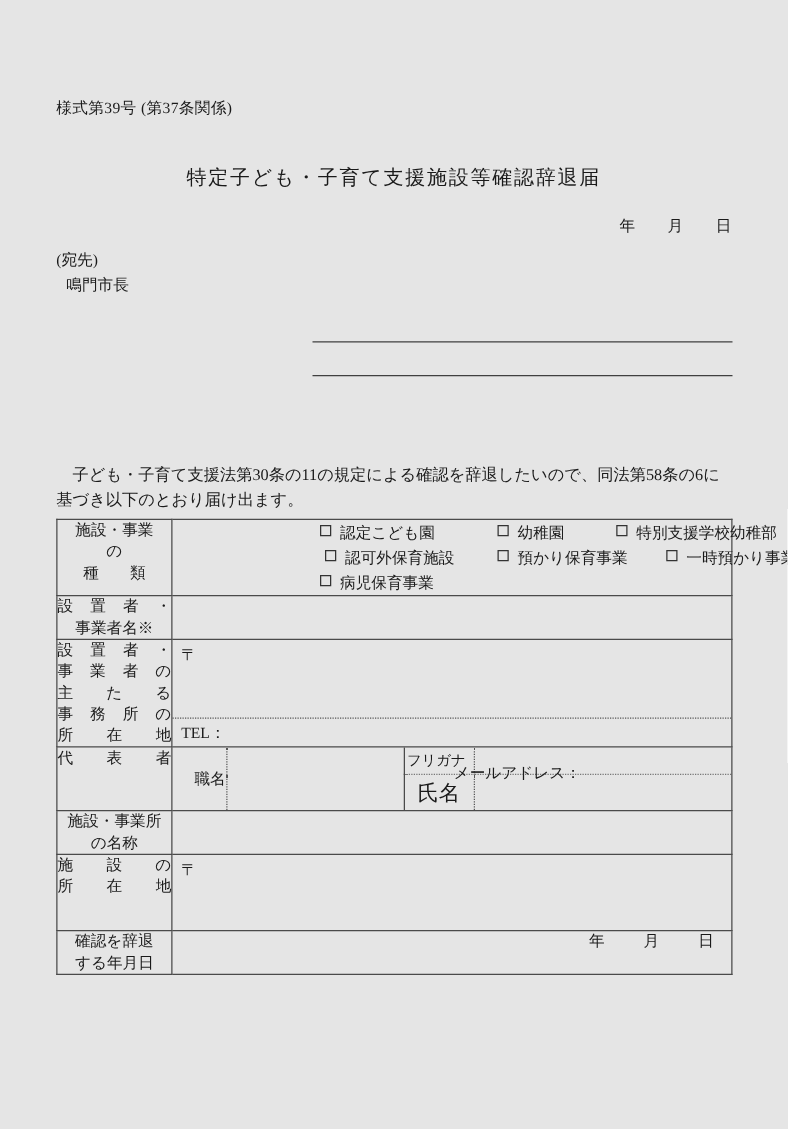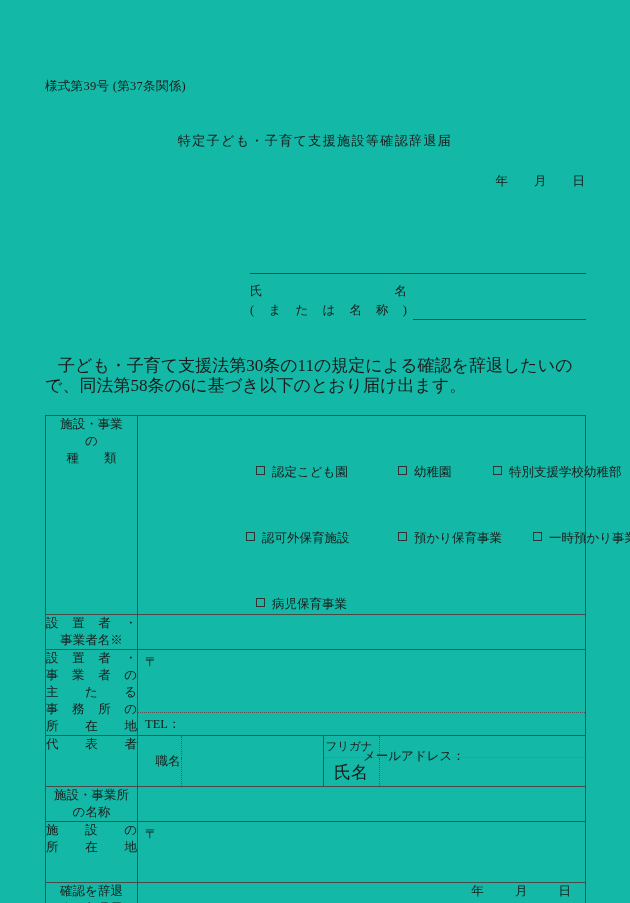--- a/index.html
+++ b/index.html
@@ -8,40 +8,40 @@
     background: #ffffff;
   }
   body {
     font-family: "Liberation Serif", "DejaVu Serif", serif;
     color: #1a1a1a;
   }
   #page {
     position: relative;
     width: 630px;
     height: 903px;
-    background: #14b8a6;
+    background: #e5e5e5;
     overflow: hidden;
   }
 
   
   .form-no {
     position: absolute;
     left: 45px;
     top: 78px;
     font-size: 12.5px;
     letter-spacing: 0.3px;
     white-space: nowrap;
   }
   .doc-title {
     position: absolute;
     left: 0;
     top: 132px;
     width: 630px;
     text-align: center;
-    font-size: 13px;
+    font-size: 16px;
     letter-spacing: 1.4px;
     white-space: nowrap;
   }
   .date-line {
     position: absolute;
     left: 430px;
     top: 173px;
     width: 155px;
     font-size: 12.5px;
     display: flex;
@@ -101,23 +101,23 @@
     line-height: 19px;
   }
   .sub-label-stack span.nojust {
     text-align-last: justify;
   }
 
   
   .body-text {
     position: absolute;
     left: 45px;
-    top: 356px;
+    top: 370px;
     width: 540px;
-    font-size: 17px;
+    font-size: 13px;
     line-height: 19.5px;
     text-indent: 13px;
   }
 
   
   .form-table {
     position: absolute;
     left: 45px;
     top: 415px;
     width: 540px;
@@ -151,21 +151,20 @@
 
   
   .chk-cell {
     padding: 5px 0 5px 0;
   }
   .chk-line {
     display: block;
     height: 20px;
     line-height: 20px;
     position: relative;
-    margin-top: 46px;
   }
   .chk-item {
     position: absolute;
     white-space: nowrap;
     line-height: 20px;
   }
   .box {
     display: inline-block;
     width: 9px;
     height: 9px;
@@ -279,30 +278,30 @@
   <div class="form-no">様式第39号 (第37条関係)</div>
 
   <div class="doc-title">特定子ども・子育て支援施設等確認辞退届</div>
 
   <div class="date-line">
     <span>年</span>
     <span>月</span>
     <span>日</span>
   </div>
 
+  <div class="addressee">
+    <div>(宛先)</div>
+    <div class="to-line2">鳴門市長</div>
+  </div>
 
   <div class="submitter">
     <div class="sub-row">
       <div class="sub-rule"></div>
     </div>
     <div class="sub-row">
-      <div class="sub-label-stack">
-        <span>氏　　名</span>
-        <span class="nojust">(または名称)</span>
-      </div>
       <div class="sub-rule"></div>
     </div>
   </div>
 
   <div class="body-text">子ども・子育て支援法第30条の11の規定による確認を辞退したいので、同法第58条の6に基づき以下のとおり届け出ます。</div>
 
   <table class="form-table">
     <colgroup>
       <col style="width:92px">
       <col style="width:448px">
@@ -320,21 +319,21 @@
               <span class="box"></span><span>認定こども園</span>
             </span>
             <span class="chk-item" style="left:260px;">
               <span class="box"></span><span>幼稚園</span>
             </span>
             <span class="chk-item" style="left:355px;">
               <span class="box"></span><span>特別支援学校幼稚部</span>
             </span>
           </span>
           <span class="chk-line">
-            <span class="chk-item" style="left:108px;">
+            <span class="chk-item" style="left:122px;">
               <span class="box"></span><span>認可外保育施設</span>
             </span>
             <span class="chk-item" style="left:260px;text-align:center;">
               <span class="box"></span><span>預かり保育事業</span>
             </span>
             <span class="chk-item" style="left:395px;">
               <span class="box"></span><span>一時預かり事業</span>
             </span>
           </span>
           <span class="chk-line">

